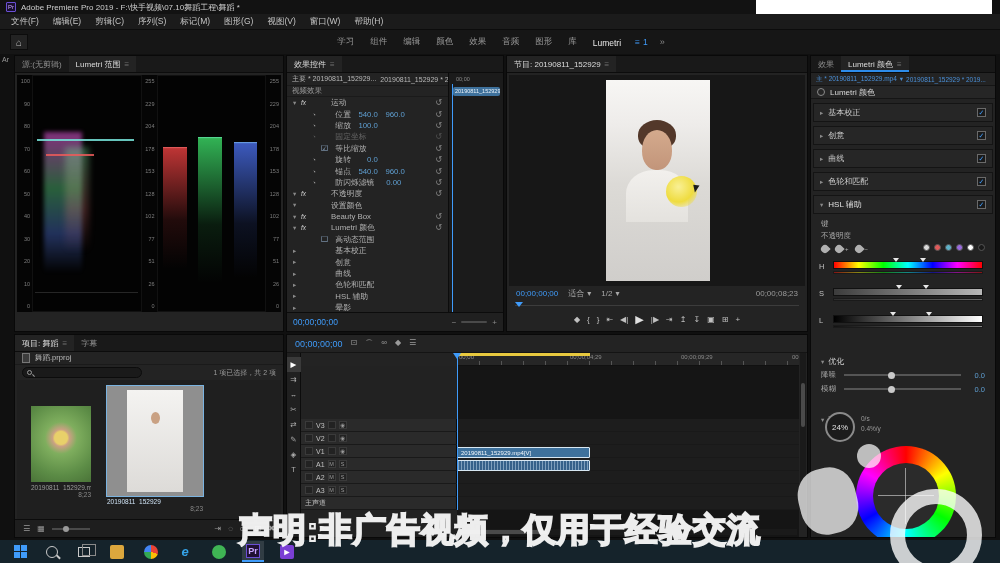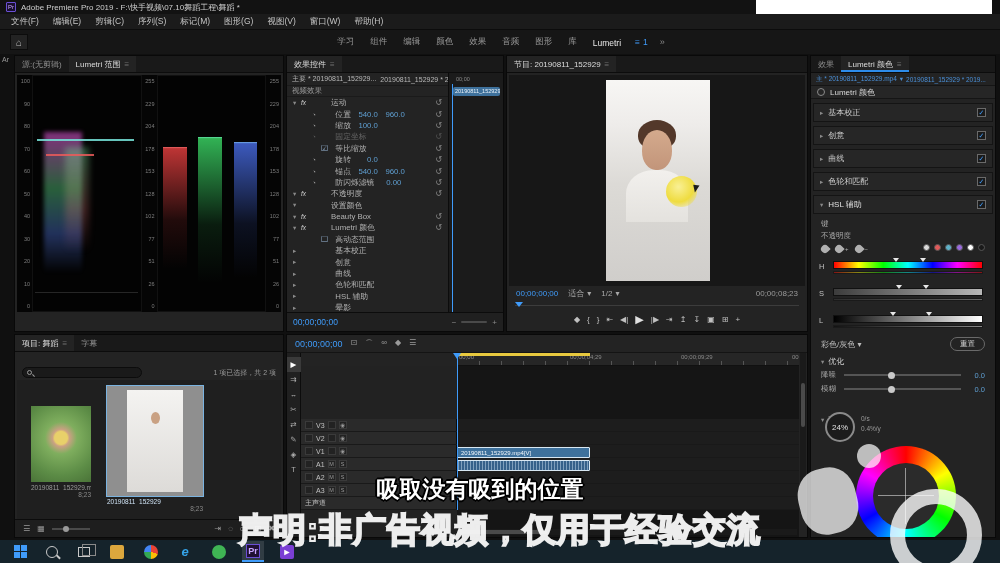--- a/index.html
+++ b/index.html
@@ -716,24 +716,20 @@
       <div class="hsl-sub hsl-strip s"></div>
     </div>
     <div class="hsl-block" style="top:259px">
       <span class="ch">L</span>
       <div class="hsl-strip l">
           <span class="hndl" style="left:38%"></span>
           <span class="hndl" style="left:62%"></span>
         </div>
       <div class="hsl-sub hsl-strip l"></div>
     </div>
-    <div id="lm-colorgray">
-      <span><span>彩色/灰色</span> <span>▾</span></span>
-      <span id="lm-reset">重置</span>
-    </div>
     <div class="lm-h2" style="top:300px">
         <span class="t">▾</span>
         <span>优化</span>
       </div>
     <div class="slider-row" style="top:313px">
       <span>降噪</span>
       <span class="track">
           <span class="knob"></span>
         </span>
       <span class="v">0.0</span>
@@ -763,20 +759,24 @@
 
   <div id="project" class="panel">
     <div class="ptabs">
       <div class="ptab on">
           <span>项目: 舞蹈</span>
           <span class="burger">≡</span>
         </div>
       <div class="ptab off">
           <span>字幕</span>
         </div>
+    </div>
+    <div id="pj-bin">
+      <span class="doc-ic"></span>
+      <span>舞蹈.prproj</span>
     </div>
     <div id="pj-search">
       <span class="box">
           <span class="mag"></span>
           <input style="">
         </span>
       <span id="pj-count">1 项已选择，共 2 项</span>
     </div>
     <div id="pj-grid">
       <div id="pj-item1">
@@ -939,21 +939,20 @@
     <div id="tl-playhead"></div>
     <div id="tl-ph-cap"></div>
     <div id="tl-vscroll">
         <div class="th"></div>
       </div>
     <div id="tl-hscroll">
         <div class="th"></div>
       </div>
   </div>
 
-  <div id="caption-small">吸取没有吸到的位置</div>
   <div id="caption-large">声明:非广告视频，仅用于经验交流</div>
   <div id="watermark">
     <div class="blob"></div>
       <div class="dot2"></div>
       <div class="ring"></div>
   </div>
 
   <div id="taskbar">
     <div class="tb-btn">
         <div id="tb-start">

